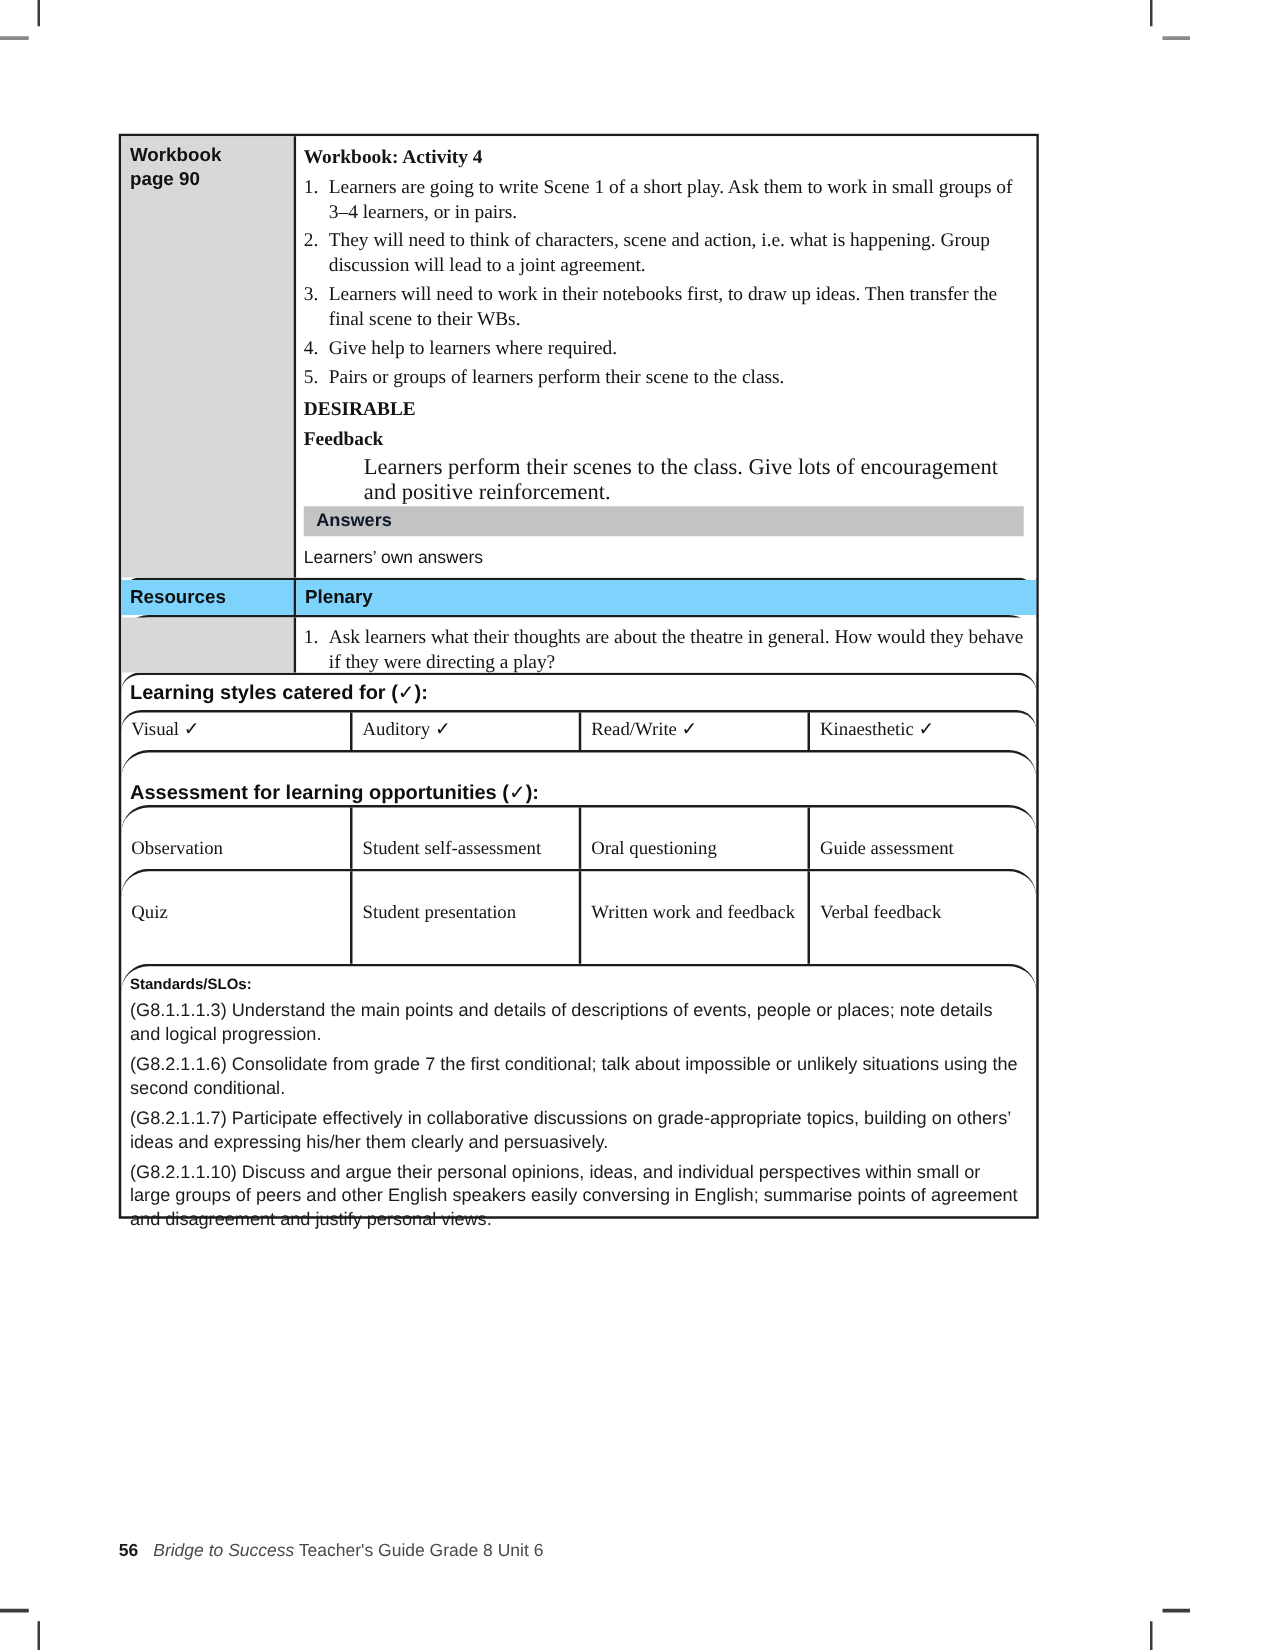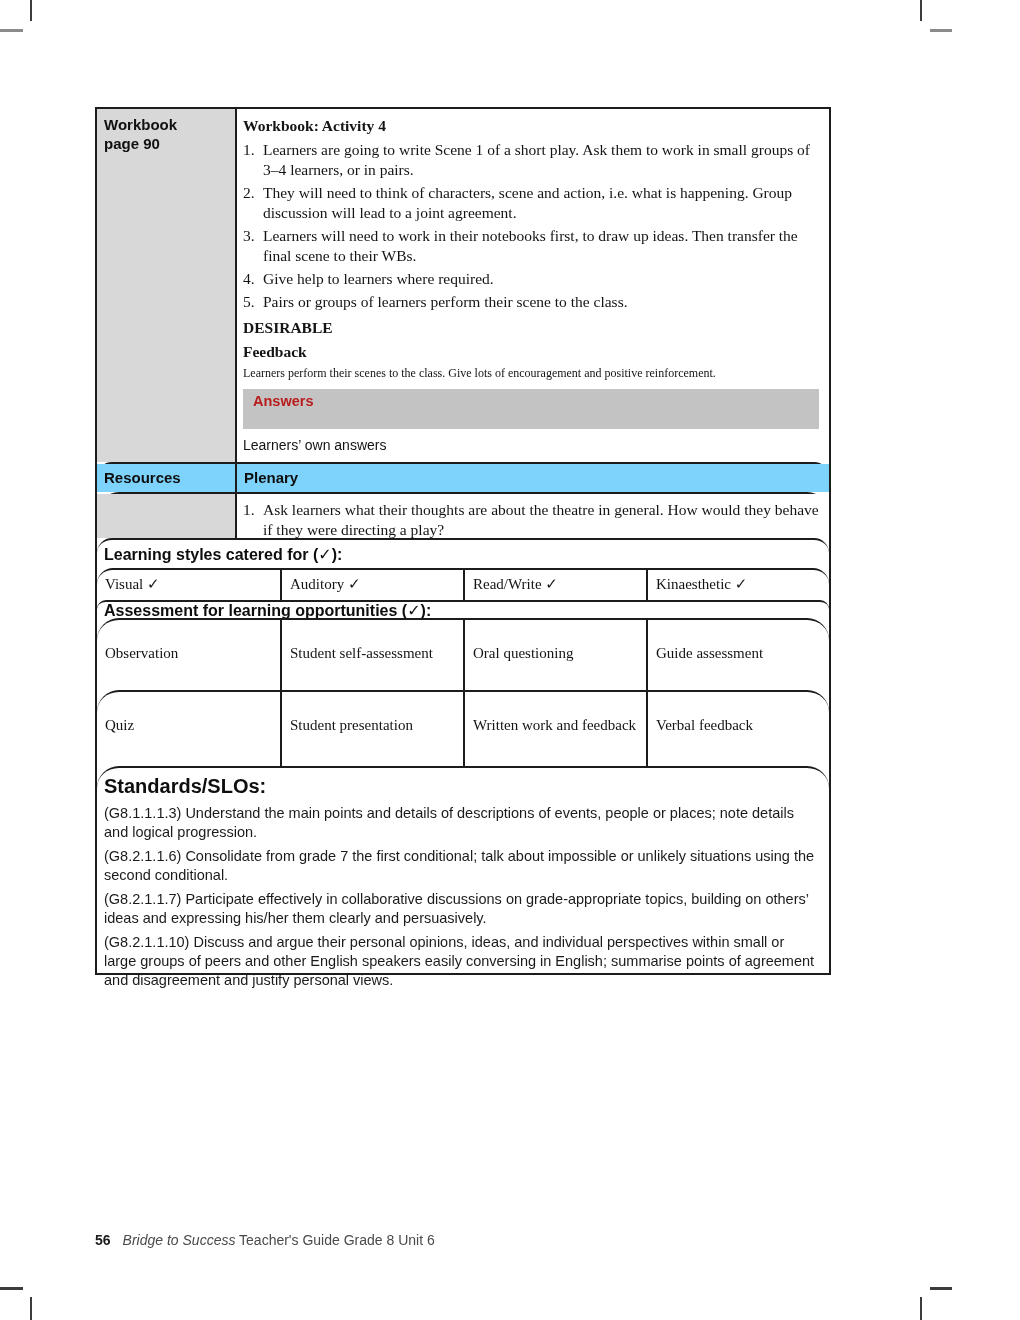--- a/index.html
+++ b/index.html
@@ -44,29 +44,29 @@
   }
 
   
   .row-a { height: 353px; }
   .row-a .main-col { display: flex; flex-direction: column; padding: 6px 8px 6px 6px; }
   .activity-title { font-weight: bold; font-size: 15.5px; line-height: 21px; margin-bottom: 4px; }
   .step { display: flex; margin-bottom: 3px; font-size: 15.5px; line-height: 20px; }
   .step-num { width: 20px; flex-shrink: 0; }
   .step-text { flex: 1; }
   .bold-line { font-weight: bold; font-size: 15.5px; line-height: 20px; margin-top: 3px; margin-bottom: 1px; }
-  .body-par { font-size: 12px; line-height: 20px; }
+  .body-par { font-size: 18px; line-height: 20px; margin-left: 48px; }
   .answers-block { margin-top: auto; }
   .answers-bar {
     background: #c3c3c3;
-    height: 40px; line-height: 24px;
+    height: 24px; line-height: 24px;
     margin-right: 2px;
     padding-left: 10px;
     font-family: "Liberation Sans", "DejaVu Sans", sans-serif;
-    font-weight: bold; font-size: 14.5px; color: #b91c1c;
+    font-weight: bold; font-size: 14.5px; color: #0f172a;
   }
   .answers-text {
     font-family: "Liberation Sans", "DejaVu Sans", sans-serif;
     font-size: 14px; line-height: 18px;
     margin-top: 7px; margin-bottom: 2px;
   }
 
   
   .row-b { height: 30px; }
   .row-b .side-col, .row-b .main-col { background: #7dd3fc; padding-top: 0; }
@@ -86,30 +86,30 @@
     font-family: "Liberation Sans", "DejaVu Sans", sans-serif;
     font-weight: bold; font-size: 16px; color: #0e0e0e;
     padding-left: 7px;
   }
 
   
   .cols4 .tcell { width: 25%; padding: 23px 6px 0 8px; font-size: 15px; line-height: 20px; }
   .cols4 .tcell + .tcell { border-left: 2px solid #1c1c1c; }
   .row-styles { height: 32px; }
   .row-styles .tcell { padding-top: 4px; }
-  .row-assess1 { height: 72px; }
+  .row-assess1 { height: 51px; }
   .row-assess2 { height: 76px; }
 
-  .row-assess-heading { height: 18px; }
+  .row-assess-heading { height: 44px; align-items: flex-end; }
 
   
   .row-i { flex: 1; display: block; padding: 7px 10px 0 7px; }
   .standards-heading {
     font-family: "Liberation Sans", "DejaVu Sans", sans-serif;
-    font-weight: bold; font-size: 20px; margin-bottom: 6px; color: #0e0e0e;
+    font-weight: bold; font-size: 12px; margin-bottom: 6px; color: #0e0e0e;
   }
   .standards-par {
     font-family: "Liberation Sans", "DejaVu Sans", sans-serif;
     font-size: 14.5px; line-height: 19px; margin-bottom: 5px; color: #1b1b1b;
   }
 
   
   .footer {
     position: absolute; left: 95px; top: 1232px;
     font-family: "Liberation Sans", "DejaVu Sans", sans-serif;

